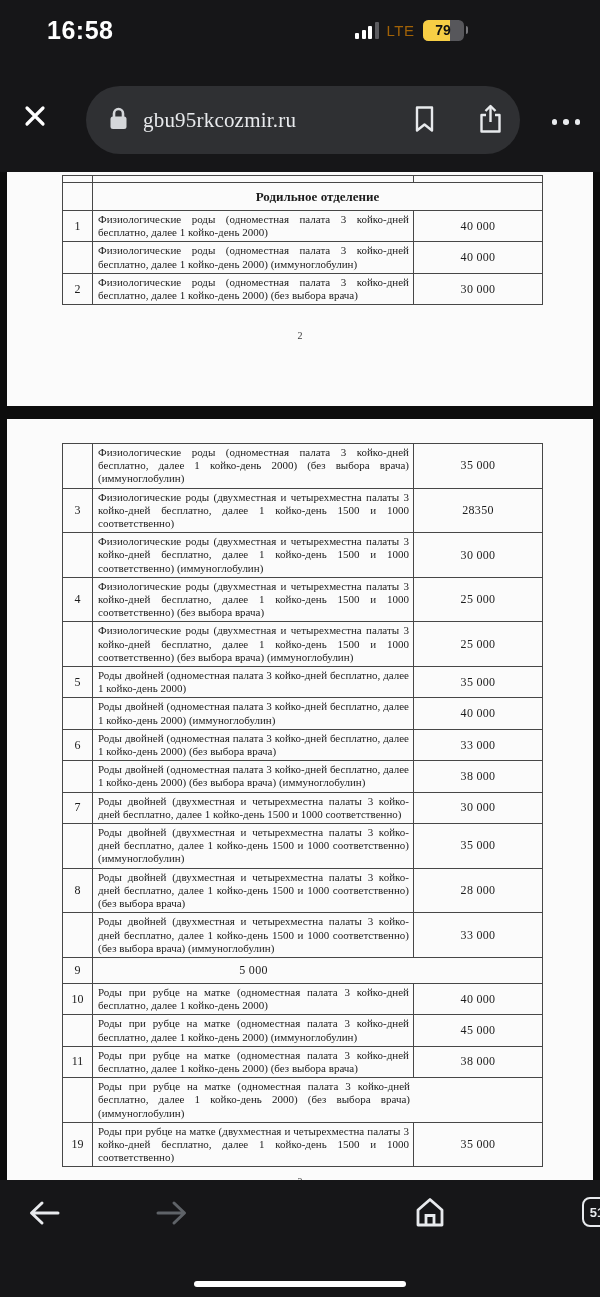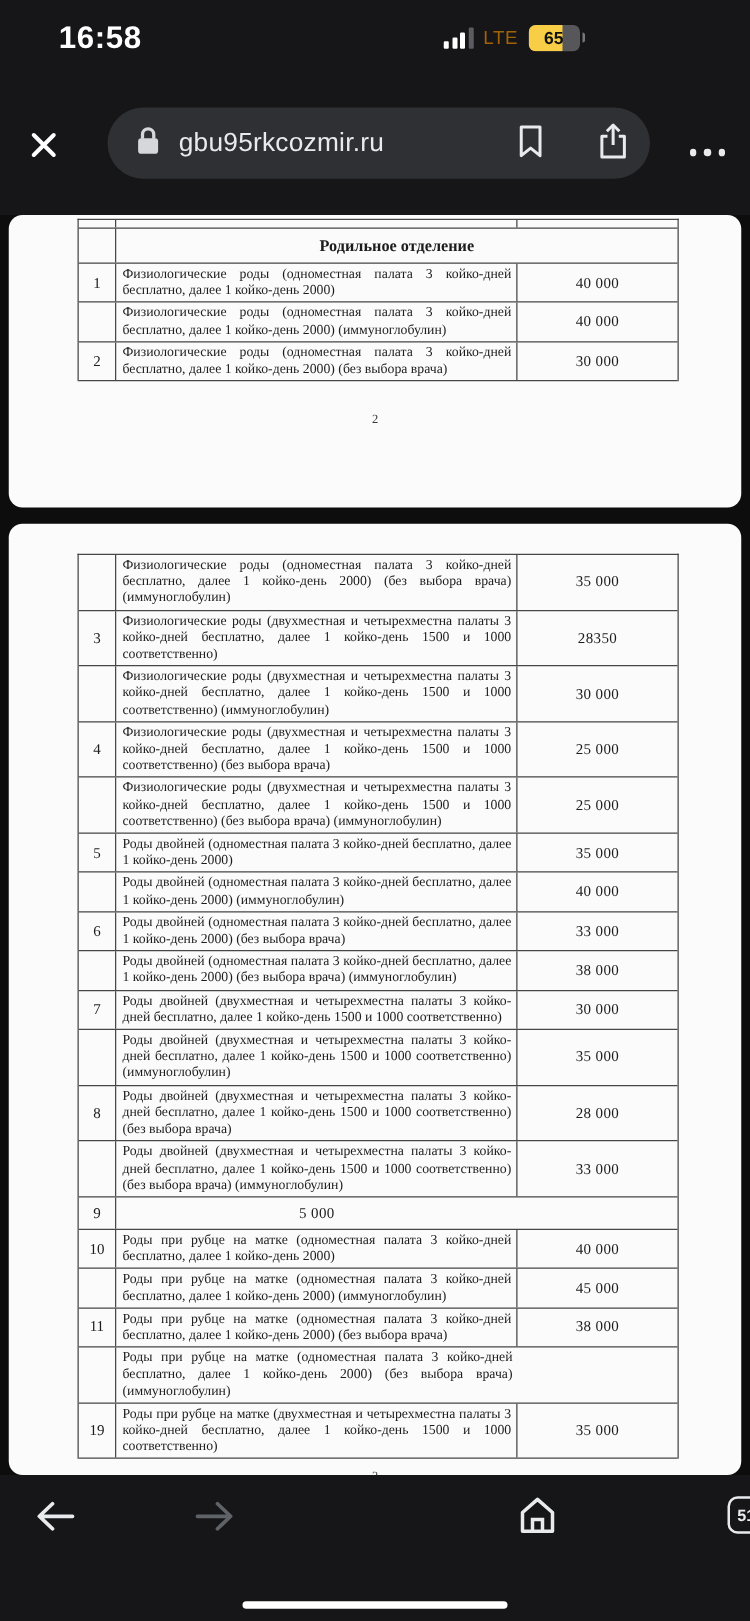--- a/index.html
+++ b/index.html
@@ -18,31 +18,31 @@
   .signal .b4{height:17px; background:#5c5c60;}
   .net-label { color:#a16207; font-size:15px; letter-spacing:0.5px; }
   .battery { position:relative; width:41px; height:21px; border-radius:5.5px; overflow:hidden; background:#57575b; }
   .battery .fill { position:absolute; left:0; top:0; bottom:0; width:66%; }
   .battery .pct { position:absolute; inset:0; display:flex; align-items:center; justify-content:center;
                   color:#111; font-size:14px; font-weight:700; }
   .battery-cap { width:2.5px; height:8px; background:#77777b; border-radius:0 2px 2px 0; margin-left:-6px; }
   
   .browser-bar { position:absolute; top:60px; left:0; width:600px; height:112px; }
   .close-btn { position:absolute; left:18px; top:40px; width:34px; height:34px; background:none; border:none; cursor:pointer; }
-  .omnibox { position:absolute; left:86px; top:26px; width:434px; height:57px; border-radius:37px;
-             background:#2f3033; display:flex; align-items:center; padding:0 16px 0 22px; }
+  .omnibox { position:absolute; left:86px; top:26px; width:434px; height:68px; border-radius:37px;
+             background:#2f3033; display:flex; align-items:center; padding:0 16px 0 22px;font-family:Liberation Serif, serif; }
   .omnibox .url { color:#e8eaed; font-size:21px; margin-left:14px; letter-spacing:0.2px; flex:0 0 auto; }
   .omni-actions { margin-left:auto; display:flex; align-items:center; gap:40px; }
   .omni-actions button { background:none; border:none; cursor:pointer; display:flex; }
   .menu-btn { position:absolute; left:544px; top:44px; width:44px; height:36px; background:none; border:none; cursor:pointer;
               display:flex; align-items:center; justify-content:center; gap:6px; }
   .menu-btn i { width:5.5px; height:5.5px; border-radius:50%; background:#e8eaed; }
   
   .viewport { position:absolute; top:172px; left:0; width:600px; height:1008px; background:#0d0d0d; }
-  .page { margin:0 7px; background:#fbfbfb; overflow:hidden; position:relative;border-radius:11px; }
+  .page { margin:0 7px; background:#fbfbfb; overflow:hidden; position:relative; }
   .page2 { height:234px; }
   .page-gap { height:13px; }
   .page3 { height:761px; }
   .ptable { margin-left:55px; width:481px; border:1px solid #474747; border-bottom:none;
             font-family:"Liberation Serif", serif; color:#1c1c1c; }
   .page2 .ptable { margin-top:3px; }
   .page3 .ptable { margin-top:24px; }
   .rows { display:contents; }
   .row { display:grid; grid-template-columns:30px 321px 1fr; border-bottom:1px solid #474747; min-height:26px; }
   .row.clip { min-height:7px; border-bottom:1px solid #474747; }
@@ -76,21 +76,21 @@
     <div class="status-right">
       <div class="signal">
         <span class="bar b1"></span>
           <span class="bar b2"></span>
           <span class="bar b3"></span>
           <span class="bar b4"></span>
       </div>
       <span class="net-label">LTE</span>
       <div class="battery">
         <div class="fill" style="background:#f7ce45"></div>
-        <div class="pct">65</div>
+        <div class="pct">79</div>
       </div>
       <div class="battery-cap"></div>
     </div>
   </div>
 
   <div class="browser-bar">
     <button class="close-btn">
       <span>
         <svg width="32" height="32" viewBox="0 0 32 32">
             <path d="M8 8 L24 24 M24 8 L8 24" stroke="#ffffff" stroke-width="3.2" stroke-linecap="round"></path>

